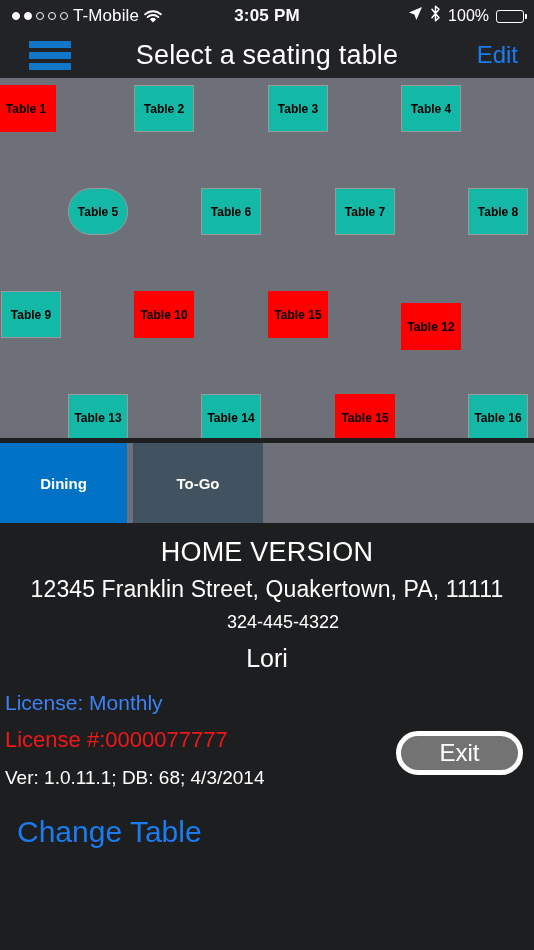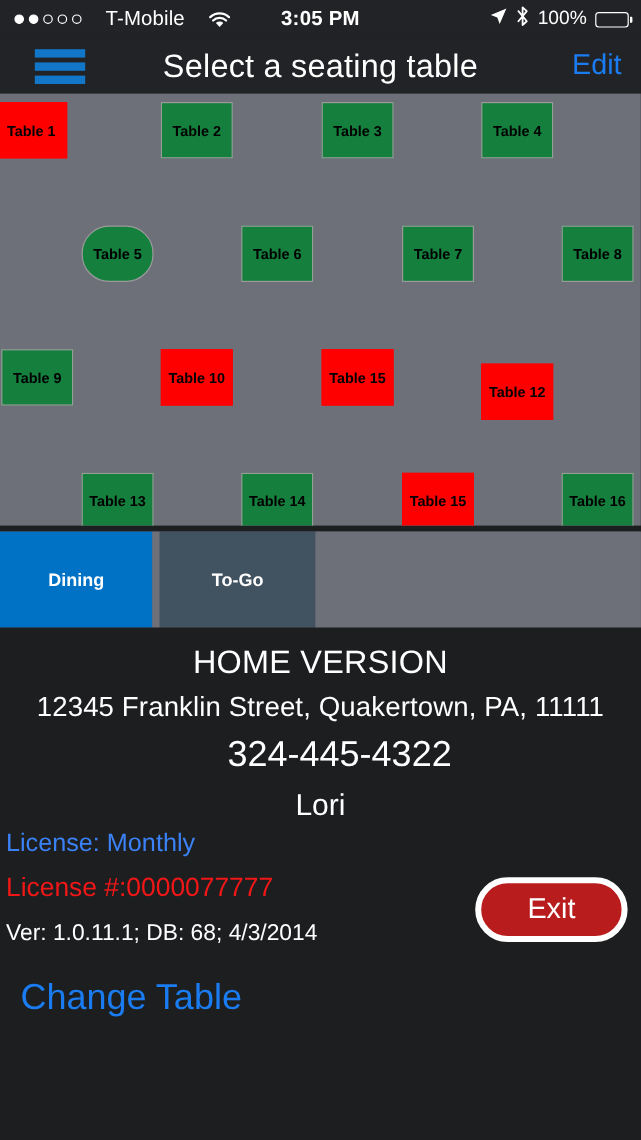--- a/index.html
+++ b/index.html
@@ -29,21 +29,21 @@
     background: #222326;
     color: #ffffff;
     font-size: 17px;
   }
   .sb-left {
     position: absolute;
     left: 12px; top: 0;
     height: 32px;
     display: flex;
     align-items: center;
-    gap: 20px;
+    gap: 5px;
   }
   .dots { display: flex; align-items: center; gap: 4px; }
   .dot {
     width: 8px; height: 8px;
     border-radius: 50%;
     border: 1.3px solid #ffffff;
     box-sizing: border-box;
   }
   .dot.filled { background: #ffffff; }
   .carrier { font-size: 17px; letter-spacing: .1px; }
@@ -128,21 +128,21 @@
   .tablemap {
     position: absolute;
     left: 0; top: 78px;
     width: 534px; height: 360px;
     background: #6d7079;
     overflow: hidden;
   }
   .tbl {
     position: absolute;
     width: 60px; height: 47px;
-    background: #15803d;
+    background: #14b8a6;
     border: 1px solid #9a9a9a;
     box-sizing: border-box;
     display: flex; align-items: center; justify-content: center;
     color: #000000;
     font-size: 12px;
     font-weight: bold;
     cursor: pointer;
     white-space: nowrap;
   }
   .tbl.occupied {
@@ -185,44 +185,44 @@
     font-size: 27px;
     margin-top: 14px;
     letter-spacing: .2px;
   }
   .store-addr {
     font-size: 23px;
     margin-top: 8px;
     letter-spacing: .1px;
   }
   .store-phone {
-    font-size: 30px;
+    font-size: 18px;
     margin-top: 9px;
     margin-left: 32px;
   }
   .store-user {
     font-size: 25px;
     margin-top: 11px;
   }
 
   .lic-block {
     position: absolute;
     left: 5px; top: 168px;
     width: 380px;
   }
   .lic-type { font-size: 21px; color: #3b82f6; }
   .lic-num  { font-size: 22px; color: #f21717; margin-top: 12px; }
   .lic-ver  { font-size: 19px; color: #ffffff; margin-top: 14px; }
 
   .exit-btn {
     position: absolute;
     right: 11px; top: 208px;
-    width: 127px; height: 54px;
+    width: 127px; height: 44px;
     border-radius: 30px;
-    background: #b91c1c;
+    background: #737373;
     border: 5px solid #ffffff;
     box-sizing: border-box;
     display: flex; align-items: center; justify-content: center;
     color: #ffffff;
     font-size: 24px;
     cursor: pointer;
   }
 
   .change-table {
     position: absolute;

